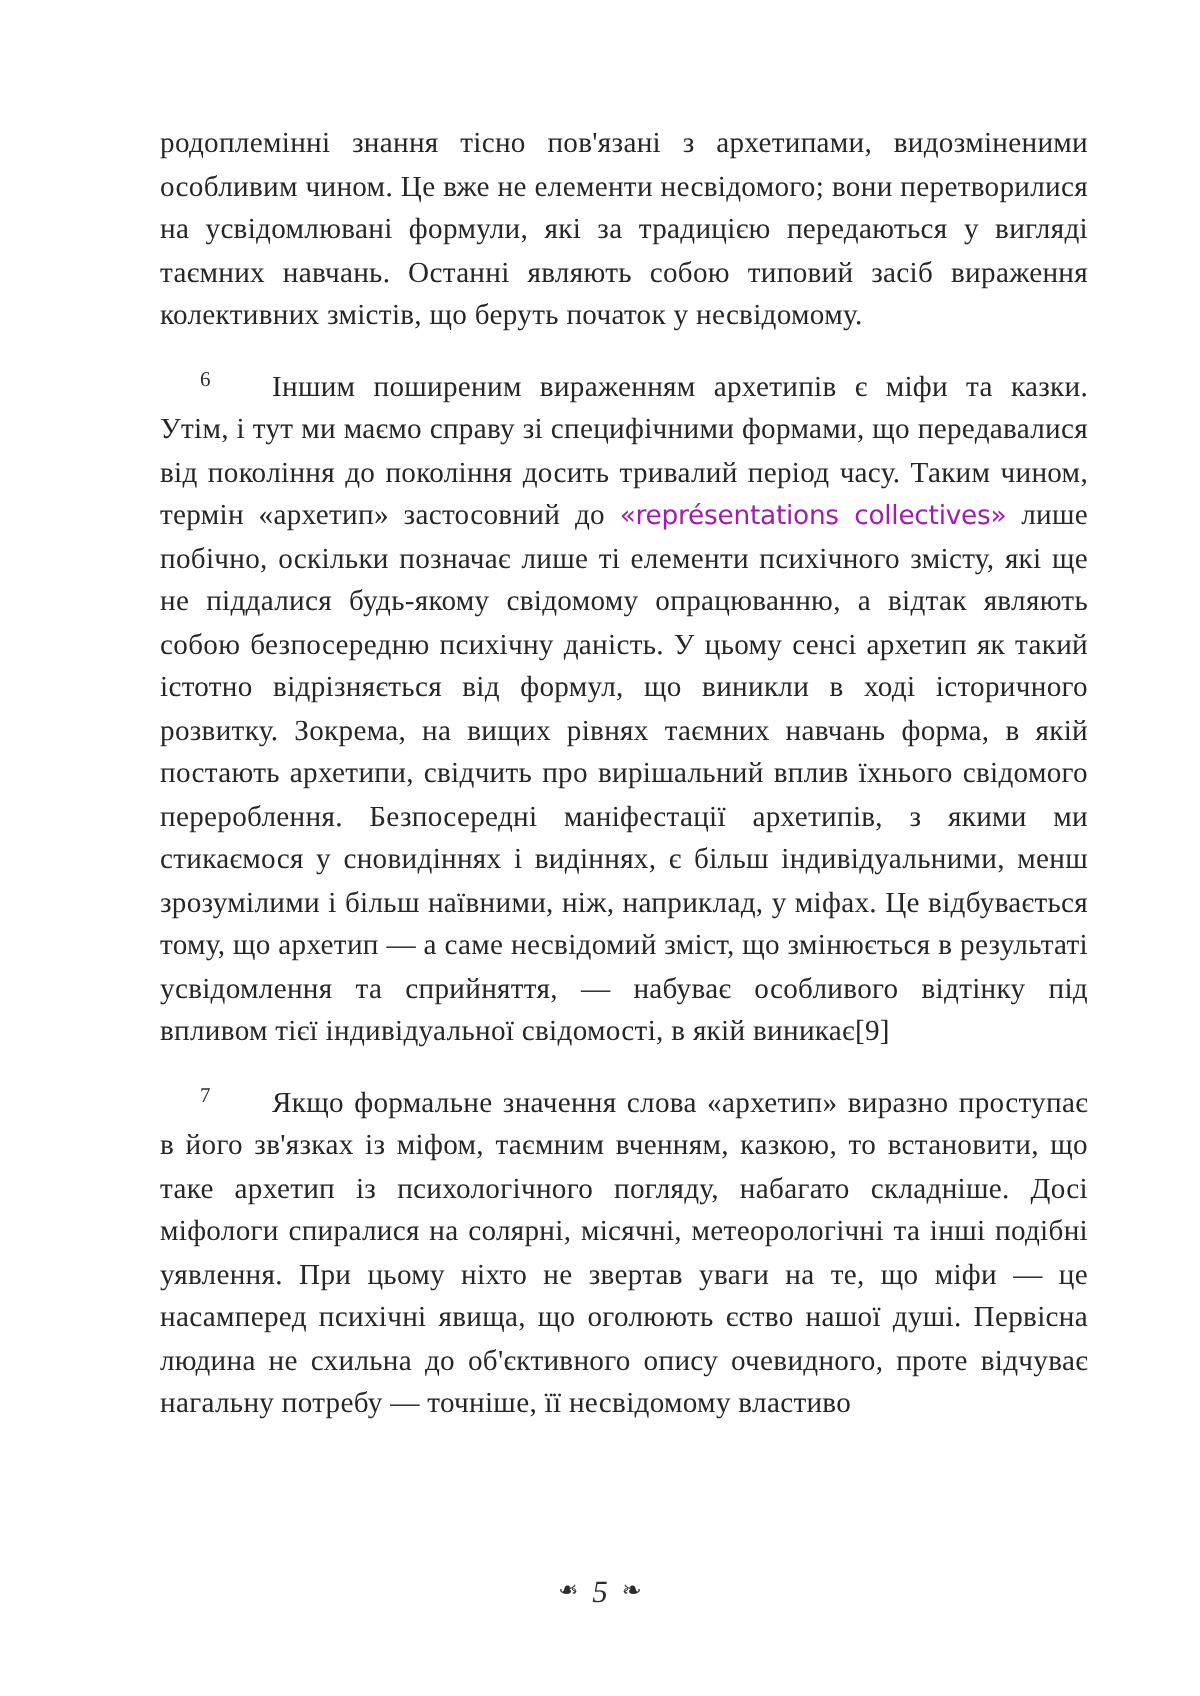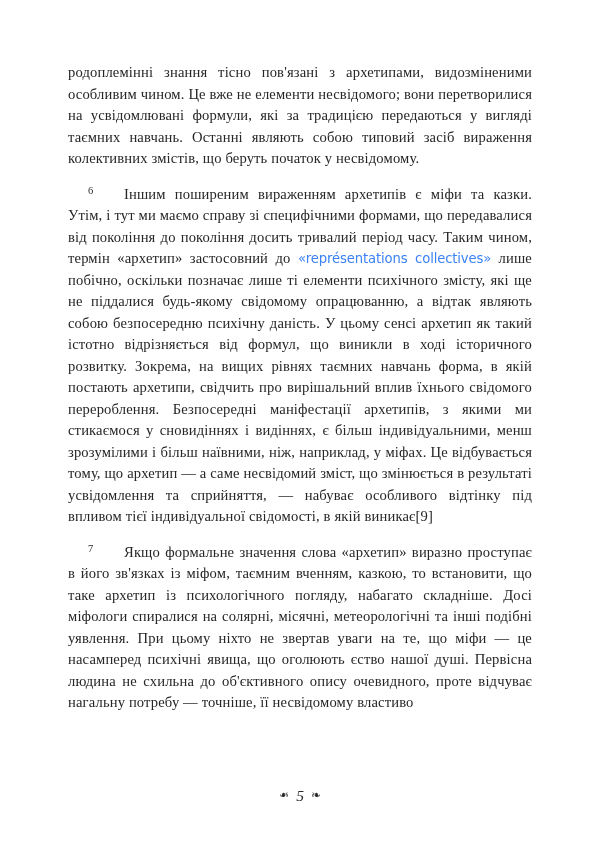--- a/index.html
+++ b/index.html
@@ -20,21 +20,21 @@
     position: absolute;
     left: 0;
     top: 0;
     width: 600px;
     height: 848px;
     background: #ffffff;
   }
 
   .textblock {
     position: absolute;
-    left: 68px;
+    left: 80px;
     top: 62px;
     width: 464px;
   }
 
   p.para {
     margin: 0;
     padding: 0;
     font-size: 14.6px;
     line-height: 21.5px;
     text-align: justify;
@@ -66,21 +66,21 @@
 
   .para-lead {
     display: inline-block;
     width: 14px;
   }
 
   
   .latin {
     font-family: "DejaVu Sans", "Liberation Sans", sans-serif;
     font-size: 13.2px;
-    color: #3b82f6;
+    color: #a21caf;
     letter-spacing: -0.01em;
   }
 
   .footnote-ref {
     font-size: 14.6px;
   }
 
   .folio {
     position: absolute;
     left: 0;

